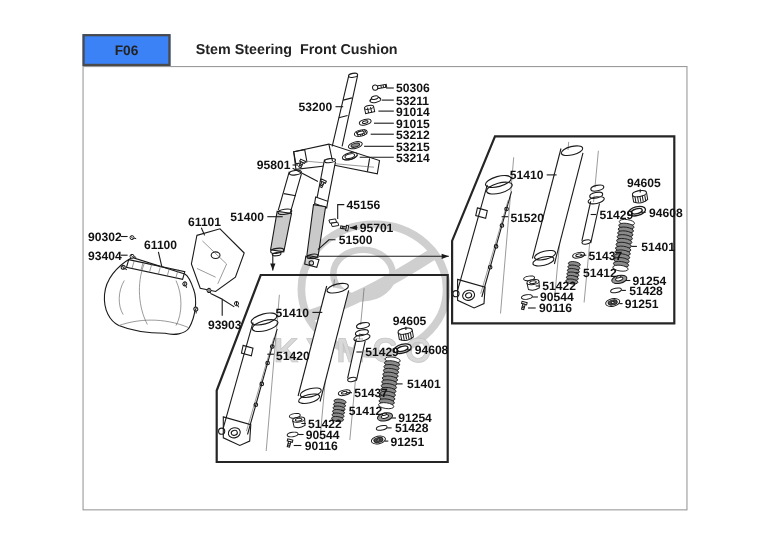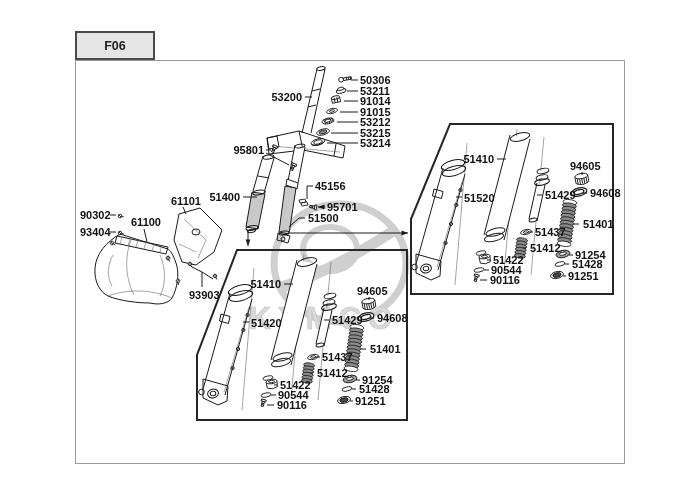--- a/index.html
+++ b/index.html
@@ -1,36 +1,37 @@
 <!DOCTYPE html>
 <html><head>
 <meta charset="utf-8">
 <style>
   html,body{margin:0;padding:0;background:#ffffff;}
   #page{position:relative;width:700px;height:495px;background:#fff;overflow:hidden;
         font-family:"Liberation Sans", sans-serif;}
   #art{position:absolute;left:0;top:0;}
   .hdr-code{position:absolute;left:75px;top:31px;width:80px;height:29px;
         border:2px solid #4a4a4a;box-sizing:border-box;display:flex;align-items:center;justify-content:center;
-        font-size:12.5px;font-weight:bold;color:#222;background:#e5e5e5;z-index:3;}
+        font-size:12.5px;font-weight:bold;color:#222;background:#3b82f6;z-index:3;}
   .hdr-title{position:absolute;left:178px;top:37px;font-size:13px;font-weight:bold;color:#222;
         white-space:pre;z-index:3;}
   .frame{position:absolute;left:75px;top:60px;width:550px;height:404px;
         border:1.5px solid #9a9a9a;box-sizing:border-box;z-index:0;}
   .footer{position:absolute;left:75px;top:468px;width:550px;text-align:center;
         font-size:11px;font-weight:bold;color:#333;z-index:3;}
   svg text.pl{font-family:"Liberation Sans", sans-serif;font-weight:bold;font-size:11px;fill:#111;}
   svg .ln{stroke:#1a1a1a;stroke-width:1;fill:none;}
   svg .thin{stroke:#666;stroke-width:0.6;fill:none;}
 </style>
 </head>
 <body>
 
 <div id="page">
   <div class="hdr-code">F06</div>
+  <div class="hdr-title">Stem Steering  Front Cushion</div>
   <div class="frame"></div>
 
   <svg id="art" width="700" height="495" viewBox="0 0 700 495" xmlns="http://www.w3.org/2000/svg">
 
     <g>
       <ellipse cx="340" cy="263" rx="66" ry="59" fill="none" stroke="#cfcfcf" stroke-width="7"></ellipse>
       <ellipse cx="330" cy="249" rx="27" ry="22" fill="none" stroke="#cfcfcf" stroke-width="6"></ellipse>
       <path d="M282,287 Q330,272 395,230" fill="none" stroke="#cfcfcf" stroke-width="11"></path>
       <text x="324" y="329" text-anchor="middle" style="font-family:'Liberation Sans',sans-serif;font-weight:bold;font-size:31px;
                    letter-spacing:7px;fill:#d9d9d9;stroke:#c3c3c3;stroke-width:0.6;">KYMCO</text>

